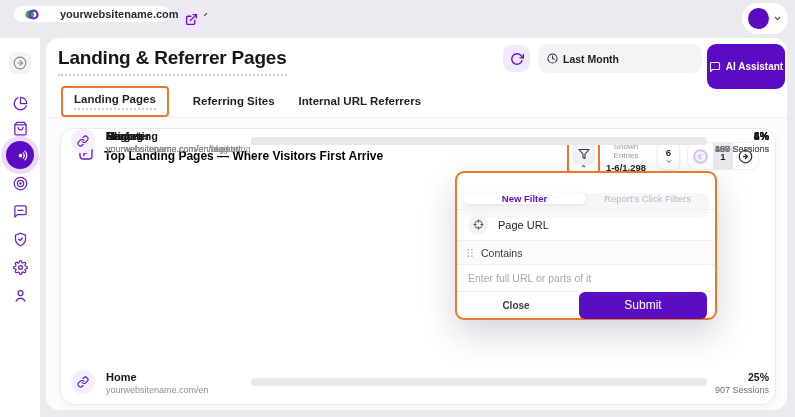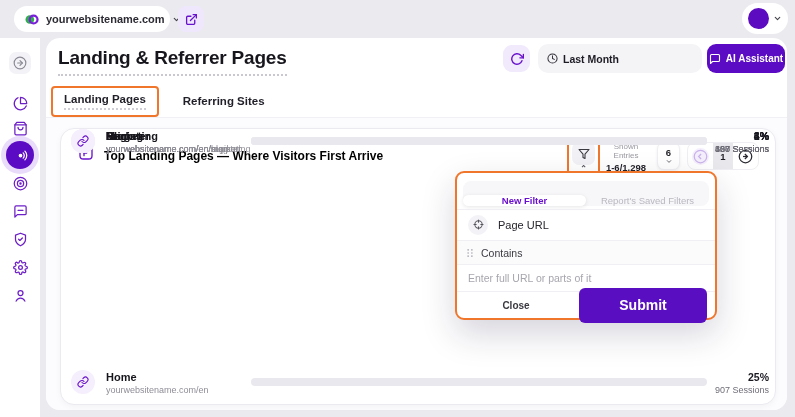--- a/index.html
+++ b/index.html
@@ -2,22 +2,22 @@
 <html><head>
 <meta charset="utf-8">
 <style>
   * { margin:0; padding:0; box-sizing:border-box; }
   html,body { background:#e9e8ee; }
   body { font-family:"Liberation Sans", sans-serif; }
   #stage { position:relative; width:795px; height:417px; background:#ebeaef; overflow:hidden; }
 
   
   .topbar { position:absolute; left:0; top:0; width:795px; height:38px; background:#ebeaef; }
-  .site-pill { position:absolute; left:14px; top:6px; height:26px; width:156px; background:#fff; border-radius:13px;
-    display:flex; align-items:center; gap:7px; padding:0 10px; cursor:pointer; }
+  .site-pill { position:absolute; left:14px; top:6px; height:16px; width:156px; background:#fff; border-radius:13px;
+    display:flex; align-items:center; gap:21px; padding:0 10px; cursor:pointer; }
   .site-pill .label { font-size:11px; font-weight:600; color:#2c2b33; flex:1; }
   .ext-btn { position:absolute; left:178px; top:6px; width:26px; height:26px; background:#efe7fc; border-radius:8px;
     display:flex; align-items:center; justify-content:center; color:#6812cd; cursor:pointer; }
   .avatar-pill { position:absolute; left:742px; top:3px; width:46px; height:31px; background:#fff; border-radius:16px;
     display:flex; align-items:center; gap:4px; padding:0 6px; cursor:pointer; }
   .avatar-circle { width:21px; height:21px; border-radius:50%; background:#5c0bc0; }
 
   
   .sidebar { position:absolute; left:0; top:38px; width:40px; height:379px; background:#fff; }
   .side-ico { position:absolute; left:50%; transform:translateX(-50%); width:22px; height:22px; border-radius:7px;
@@ -34,27 +34,27 @@
   .monthly .m-label { font-size:8.5px; font-weight:bold; color:#17161c; }
   .monthly .m-link { font-size:8px; color:#7a1fd9; margin-top:2px; cursor:pointer; }
   .monthly .m-track { margin-top:6px; width:188px; height:5px; border-radius:3px; background:#e9e8ec; }
   .monthly .m-inf { position:absolute; right:-36px; top:4px; font-size:11px; font-weight:bold; color:#f0762b; }
   .refresh-btn { position:absolute; left:457px; top:7px; width:27px; height:27px; border-radius:9px; background:#f1e9fc;
     color:#6812cd; display:flex; align-items:center; justify-content:center; cursor:pointer; }
   .date-pill { position:absolute; left:492px; top:6px; width:164px; height:29px; border-radius:10px; background:#f4f3f6;
     display:flex; align-items:center; gap:5px; padding:0 9px; cursor:pointer; color:#33323a; }
   .date-pill .preset { font-size:10.5px; font-weight:bold; color:#1d1c24; }
   .date-pill .range { font-size:8.7px; color:#4a4952; display:flex; align-items:center; gap:2px; }
-  .ai-btn { position:absolute; left:661px; top:6px; width:78px; height:29px; border-radius:9px; background:#5c0bc4;
+  .ai-btn { position:absolute; left:661px; top:6px; width:78px; height:45px; border-radius:9px; background:#5c0bc4;
     color:#fff; display:flex; align-items:center; justify-content:center; gap:5px; font-size:10px; font-weight:bold; cursor:pointer; }
 
   
   .tabs { position:absolute; left:0; top:49px; height:28px; display:flex; align-items:center; }
   .tab { font-size:11.5px; font-weight:bold; color:#211f28; cursor:pointer; white-space:nowrap; }
-  .tab-active-wrap { margin-left:5px; border:2.5px solid #f0762b; border-radius:4px; padding:5px 11px; }
+  .tab-active-wrap { margin-left:15px; border:2.5px solid #f0762b; border-radius:4px; padding:5px 11px; }
   .tab.active { border-bottom:2px dotted #cfced6; padding-bottom:3px; }
   .tab.plain { margin-left:24px; }
   .main-body { position:absolute; left:0; top:79px; width:741px; height:293px; background:#fcfbfd;
     border-top:1px solid #f1f0f4; border-radius:0 0 14px 14px; }
 
   
   .card { position:absolute; left:14px; top:10px; width:716px; height:277px; background:#fff;
     border:1px solid #ebeaf0; border-radius:14px; box-shadow:0 2px 6px rgba(30,20,60,.04); }
   .card-title { position:absolute; left:43px; top:20px; font-size:12px; font-weight:bold; color:#000000; }
   .card-doc-ico { position:absolute; left:17px; top:16px; color:#6812cd; }
@@ -87,40 +87,40 @@
   .row .r-name { position:absolute; left:45px; top:1px; font-size:11px; font-weight:bold; color:#17161c; }
   .row .r-url { position:absolute; left:45px; top:15px; font-size:9px; color:#8f8e97; }
   .row .r-track { position:absolute; left:190px; top:8px; width:456px; height:8px; border-radius:4px; background:#e9e8ee; }
   .row .r-fill { height:8px; border-radius:4px; background:#5a0ec2; }
   .row .r-pct { position:absolute; right:8px; top:1px; font-size:10.5px; font-weight:bold; color:#1a1921; }
   .row .r-sess { position:absolute; right:8px; top:15px; font-size:9px; color:#6f6e78; }
 
   
   .popup { position:absolute; left:455px; top:171px; width:262px; height:149px; background:#fff;
     border:2.5px solid #f0762b; border-radius:9px; box-shadow:0 14px 34px rgba(25,15,60,.18); z-index:30; }
-  .p-tabs { position:absolute; left:6px; top:8px; right:6px; height:25px; background:#f7f7f9; border-radius:8px;
-    display:flex; align-items:flex-end; }
+  .p-tabs { position:absolute; left:6px; top:20px; right:6px; height:25px; background:#f7f7f9; border-radius:8px;
+    display:flex; align-items:flex-start; }
   .p-tab { flex:1; display:flex; align-items:center; justify-content:center; font-size:9.5px; cursor:pointer; }
   .p-tab.on { background:#fff; border-radius:7px; box-shadow:0 1px 4px rgba(0,0,0,.1); color:#6a0fd0; font-weight:bold; }
   .p-tab.off { color:#b9b8c0; }
   .p-divider { position:absolute; left:0; right:0; height:1px; background:#f0eff3; }
   .p-field { position:absolute; left:0; top:37px; right:0; height:29px; display:flex; align-items:center; gap:10px; padding:0 11px; cursor:pointer; }
   .p-field .f-ico { width:20px; height:20px; border-radius:50%; background:#f3f2f6; color:#55545c;
     display:flex; align-items:center; justify-content:center; }
   .p-field .f-label { font-size:11px; color:#26252c; }
   .p-op { position:absolute; left:0; top:67px; right:0; height:25px; background:#fbfbfc; display:flex; align-items:center;
     gap:7px; padding:0 9px; font-size:10.5px; color:#3c3b42; cursor:pointer; border-top:1px solid #f0eff3; border-bottom:1px solid #f0eff3; }
   .p-op .drag { color:#a9a8b0; }
   .p-input { position:absolute; left:0; top:92px; right:0; height:27px; border:none; outline:none; padding:0 11px;
     font-size:10.5px; color:#3c3b42; font-family:"Liberation Sans", sans-serif; border-bottom:1px solid #f0eff3; }
   .p-input::placeholder { color:#a7a6ae; }
   .p-footer { position:absolute; left:0; top:119px; right:0; bottom:0; display:flex; align-items:center; }
   .p-close { width:118px; text-align:center; font-size:10px; font-weight:bold; color:#3a393f; cursor:pointer; }
-  .p-submit { flex:1; margin:0 8px 0 4px; height:35px; border-radius:6px; background:#5a0ec2; color:#fff;
-    display:flex; align-items:center; justify-content:center; font-size:14px; font-weight:bold; cursor:pointer; }
+  .p-submit { flex:1; margin:0 8px 0 4px; height:27px; border-radius:6px; background:#5a0ec2; color:#fff;
+    display:flex; align-items:center; justify-content:center; font-size:12px; font-weight:normal; cursor:pointer; }
 
   svg { display:block; }
 </style>
 </head>
 <body>
 
 <div id="stage">
 
   <div class="topbar">
     <div class="site-pill">
@@ -263,20 +263,21 @@
           </svg>
       </span>
       <span>AI Assistant</span>
     </div>
 
     <div class="tabs">
       <div class="tab-active-wrap">
         <div class="tab active">Landing Pages</div>
       </div>
       <div class="tab plain">Referring Sites</div>
+      <div class="tab plain">Internal URL Referrers</div>
     </div>
 
     <div class="main-body">
       <div class="card">
 
         <span class="card-doc-ico">
           <svg width="16" height="16" viewBox="0 0 24 24" fill="none" stroke="currentColor" stroke-width="2" stroke-linecap="round" stroke-linejoin="round">
               <rect x="3" y="3" width="18" height="18" rx="5"></rect>
               <line x1="9" y1="8" x2="15" y2="8"></line>
               <line x1="9" y1="12" x2="13" y2="12"></line>
@@ -391,21 +392,21 @@
           <span class="r-sess">127 Sessions</span>
         </div>
 
       </div>
     </div>
   </div>
 
   <div class="popup">
     <div class="p-tabs">
       <div class="p-tab on">New Filter</div>
-      <div class="p-tab off">Report's Saved Filters</div>
+      <div class="p-tab off">Report's Click Filters</div>
     </div>
     <div class="p-divider" style="top:36px"></div>
     <div class="p-field">
       <span class="f-ico">
         <svg width="11" height="11" viewBox="0 0 24 24" fill="none" stroke="currentColor" stroke-width="2.2" stroke-linecap="round">
             <circle cx="12" cy="12" r="8"></circle>
             <line x1="12" y1="2" x2="12" y2="7"></line>
             <line x1="12" y1="17" x2="12" y2="22"></line>
             <line x1="2" y1="12" x2="7" y2="12"></line>
             <line x1="17" y1="12" x2="22" y2="12"></line>

